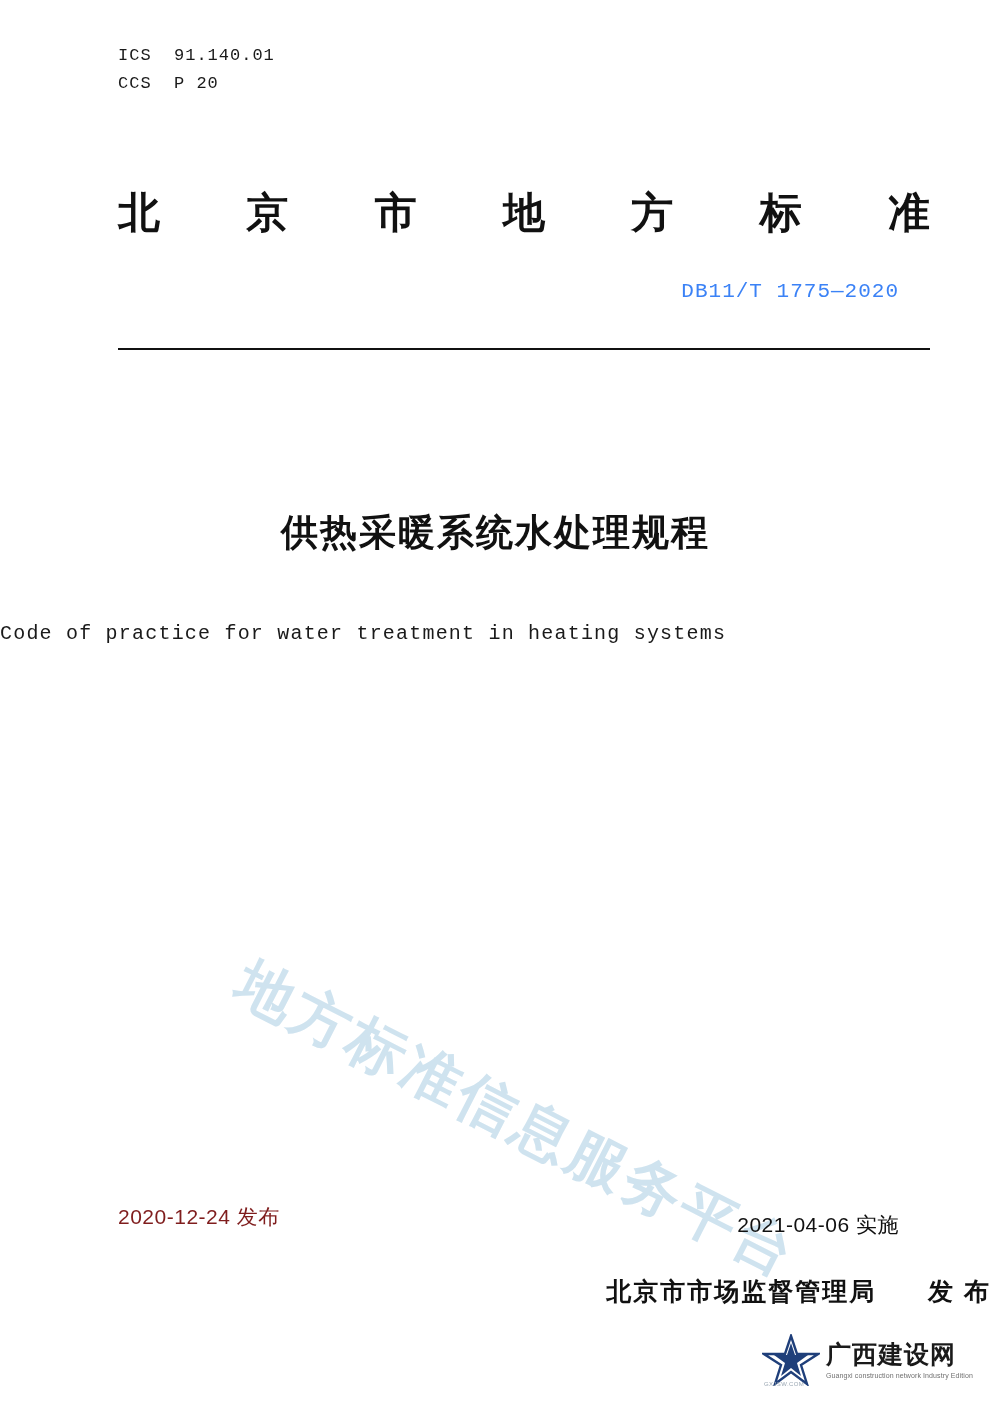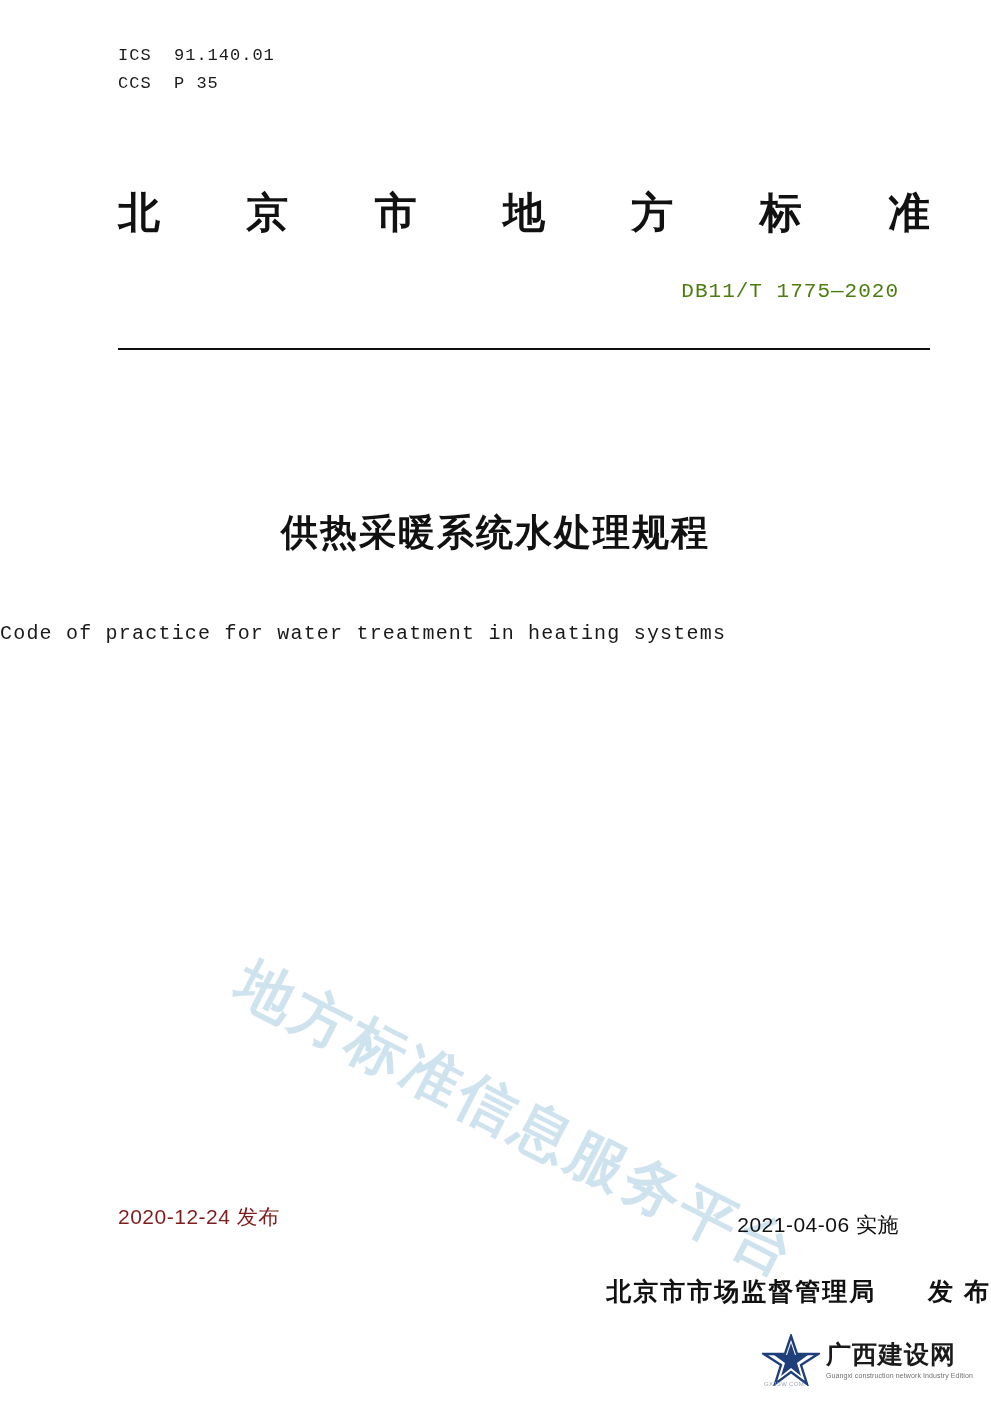--- a/index.html
+++ b/index.html
@@ -63,21 +63,21 @@
   .std-title span { display: inline-block; }
 
   
   .std-number {
     position: absolute;
     right: 92px;
     top: 280px;
     font-family: "Liberation Mono", "DejaVu Sans Mono", monospace;
     font-size: 21px;
     letter-spacing: 1px;
-    color: #4d7c0f;
+    color: #3b82f6;
   }
 
   
   .rule {
     position: absolute;
     left: 118px;
     top: 348px;
     width: 812px;
     height: 2px;
     background: #111111;
@@ -209,21 +209,21 @@
     letter-spacing: 0.4px;
   }
 </style>
 </head>
 <body>
 
 <div class="page">
 
   <div class="codes">
     <div>ICS  91.140.01</div>
-    <div>CCS  P 35</div>
+    <div>CCS  P 20</div>
   </div>
 
 
   <div class="std-title">
     <span>北</span>
     <span>京</span>
     <span>市</span>
     <span>地</span>
     <span>方</span>
     <span>标</span>

